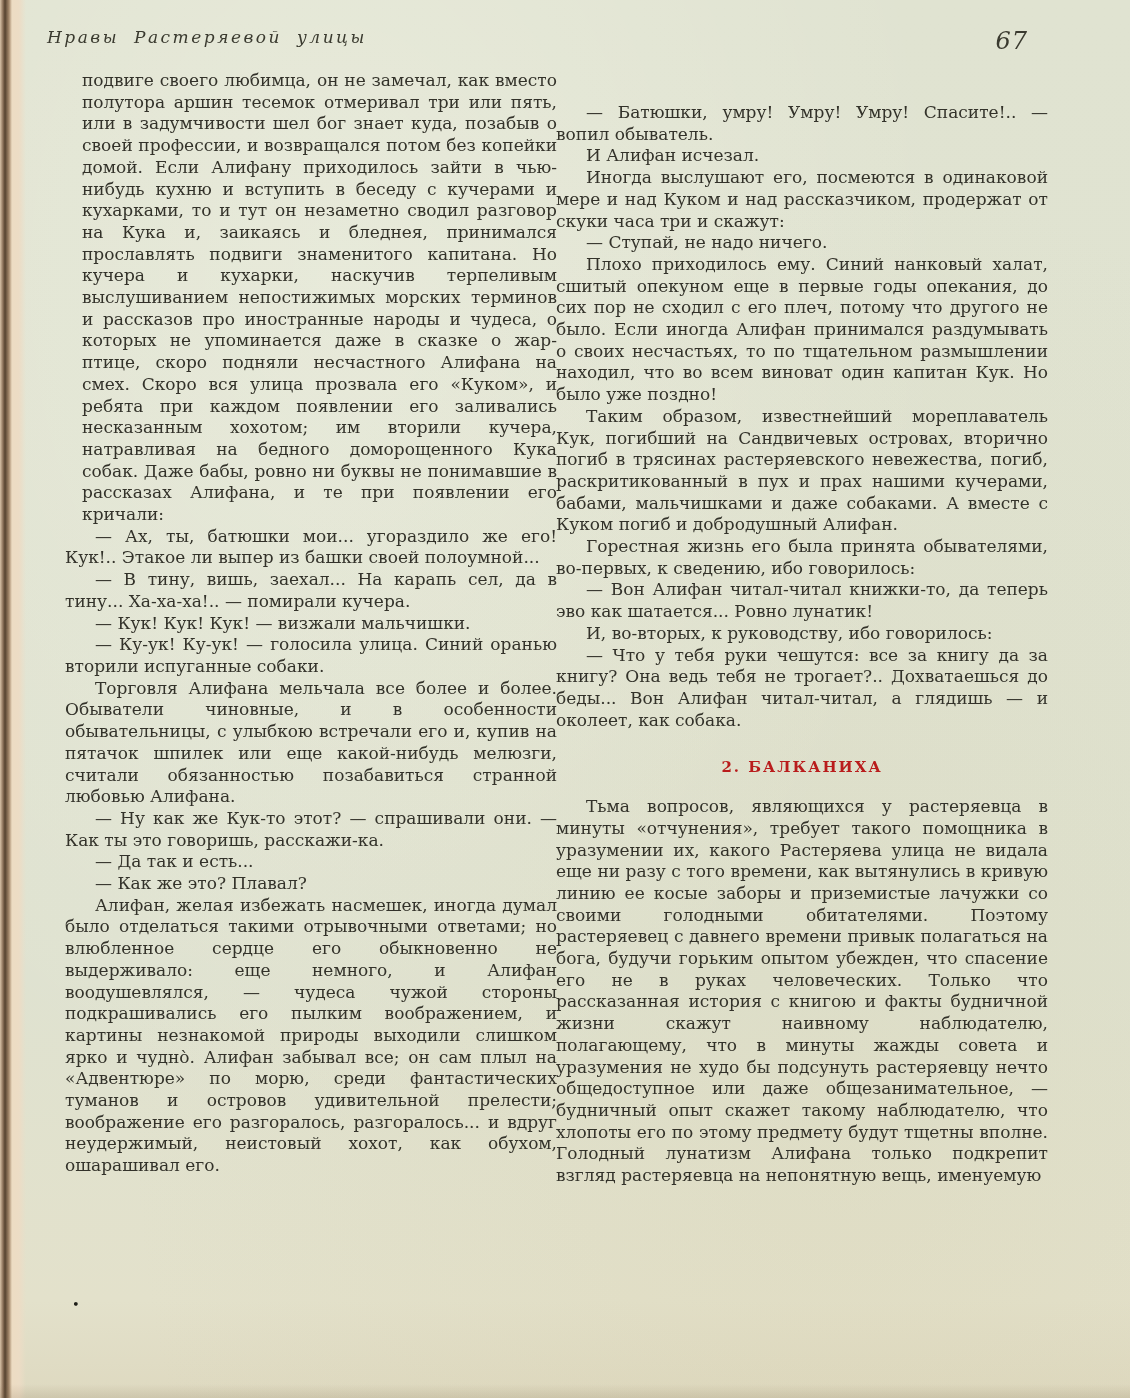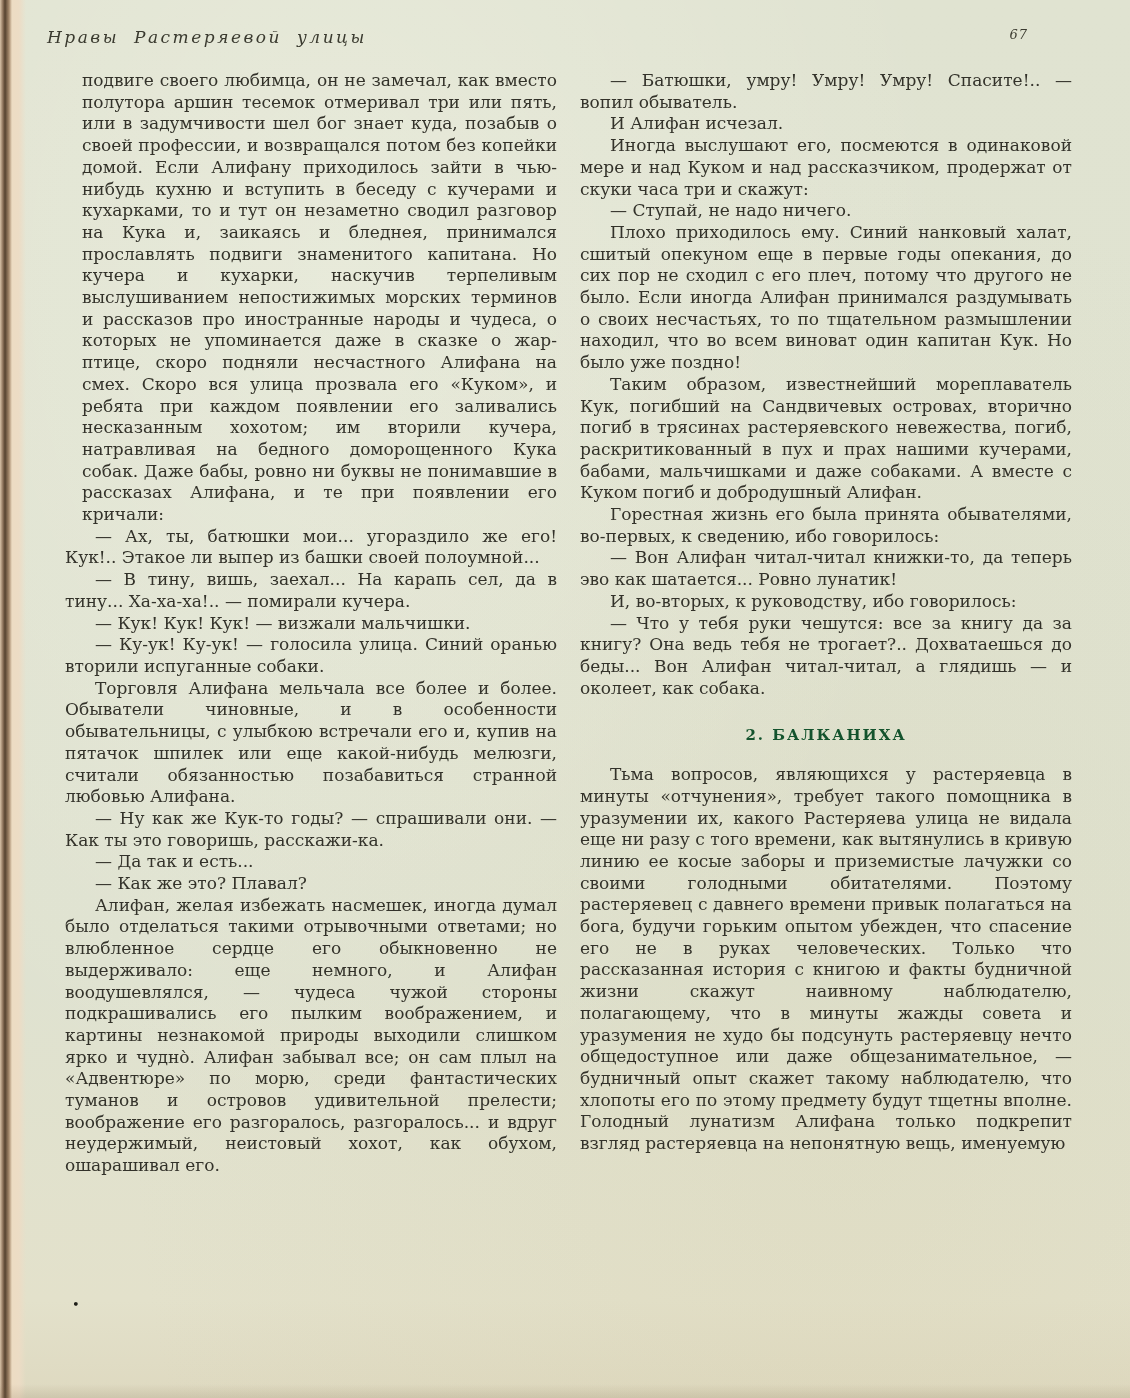--- a/index.html
+++ b/index.html
@@ -40,45 +40,45 @@
     font-size: 17px;
     letter-spacing: 2.5px;
     word-spacing: 7px;
     transform: translateX(-18px);
     white-space: nowrap;
   }
   .page-number {
     position: absolute;
     right: 42px; top: 0;
     font-style: italic;
-    font-size: 13px;
+    font-size: 24px;
     letter-spacing: 1px;
   }
   .column {
     position: absolute;
     top: 70px;
     width: 492px;
     color: #33322a;
     font-size: 17px;
     line-height: 21.7px;
     text-align: justify;
   }
   .column-left  { left: 65px;  }
-  .column-right { left: 580px; }
+  .column-right { left: 556px; margin-top: 32px; }
   .para {
     margin: 0;
     text-indent: 30px;
   }
   .para.no-indent { text-indent: 0; margin-left: 17px; }
   .section-heading {
     text-align: center;
     font-weight: bold;
     font-size: 15px;
     letter-spacing: 2px;
-    color: #14532d;
+    color: #b91c1c;
     margin: 26px 0 17px 0;
     text-indent: 0;
   }
   .footnote-mark {
     position: absolute;
     left: 72px; top: 1297px;
     font-size: 13px;
     color: #1e1e18;
   }
 </style>
@@ -92,21 +92,21 @@
   <div class="page-number">67</div>
 </div>
 
 <div class="column column-left">
     <p class="para no-indent">подвиге своего любимца, он не замечал, как вместо полутора аршин тесемок отмеривал три или пять, или в задумчивости шел бог знает куда, позабыв о своей профессии, и возвращался потом без копейки домой. Если Алифану приходилось зайти в чью-нибудь кухню и вступить в беседу с кучерами и кухарками, то и тут он незаметно сводил разговор на Кука и, заикаясь и бледнея, принимался прославлять подвиги знаменитого капитана. Но кучера и кухарки, наскучив терпеливым выслушиванием непостижимых морских терминов и рассказов про иностранные народы и чудеса, о которых не упоминается даже в сказке о жар-птице, скоро подняли несчастного Алифана на смех. Скоро вся улица прозвала его «Куком», и ребята при каждом появлении его заливались несказанным хохотом; им вторили кучера, натравливая на бедного доморощенного Кука собак. Даже бабы, ровно ни буквы не понимавшие в рассказах Алифана, и те при появлении его кричали:</p>
     <p class="para">— Ах, ты, батюшки мои... угораздило же его! Кук!.. Этакое ли выпер из башки своей полоумной...</p>
     <p class="para">— В тину, вишь, заехал... На карапь сел, да в тину... Ха-ха-ха!.. — помирали кучера.</p>
     <p class="para">— Кук! Кук! Кук! — визжали мальчишки.</p>
     <p class="para">— Ку-ук! Ку-ук! — голосила улица. Синий оранью вторили испуганные собаки.</p>
     <p class="para">Торговля Алифана мельчала все более и более. Обыватели чиновные, и в особенности обывательницы, с улыбкою встречали его и, купив на пятачок шпилек или еще какой-нибудь мелюзги, считали обязанностью позабавиться странной любовью Алифана.</p>
-    <p class="para">— Ну как же Кук-то годы? — спрашивали они. — Как ты это говоришь, расскажи-ка.</p>
+    <p class="para">— Ну как же Кук-то этот? — спрашивали они. — Как ты это говоришь, расскажи-ка.</p>
     <p class="para">— Да так и есть...</p>
     <p class="para">— Как же это? Плавал?</p>
     <p class="para">Алифан, желая избежать насмешек, иногда думал было отделаться такими отрывочными ответами; но влюбленное сердце его обыкновенно не выдерживало: еще немного, и Алифан воодушевлялся, — чудеса чужой стороны подкрашивались его пылким воображением, и картины незнакомой природы выходили слишком ярко и чудно̀. Алифан забывал все; он сам плыл на «Адвентюре» по морю, среди фантастических туманов и островов удивительной прелести; воображение его разгоралось, разгоралось... и вдруг неудержимый, неистовый хохот, как обухом, ошарашивал его.</p>
   </div>
 
 <div class="column column-right">
   <div>
       <p class="para">— Батюшки, умру! Умру! Умру! Спасите!.. — вопил обыватель.</p>
       <p class="para">И Алифан исчезал.</p>
       <p class="para">Иногда выслушают его, посмеются в одинаковой мере и над Куком и над рассказчиком, продержат от скуки часа три и скажут:</p>

